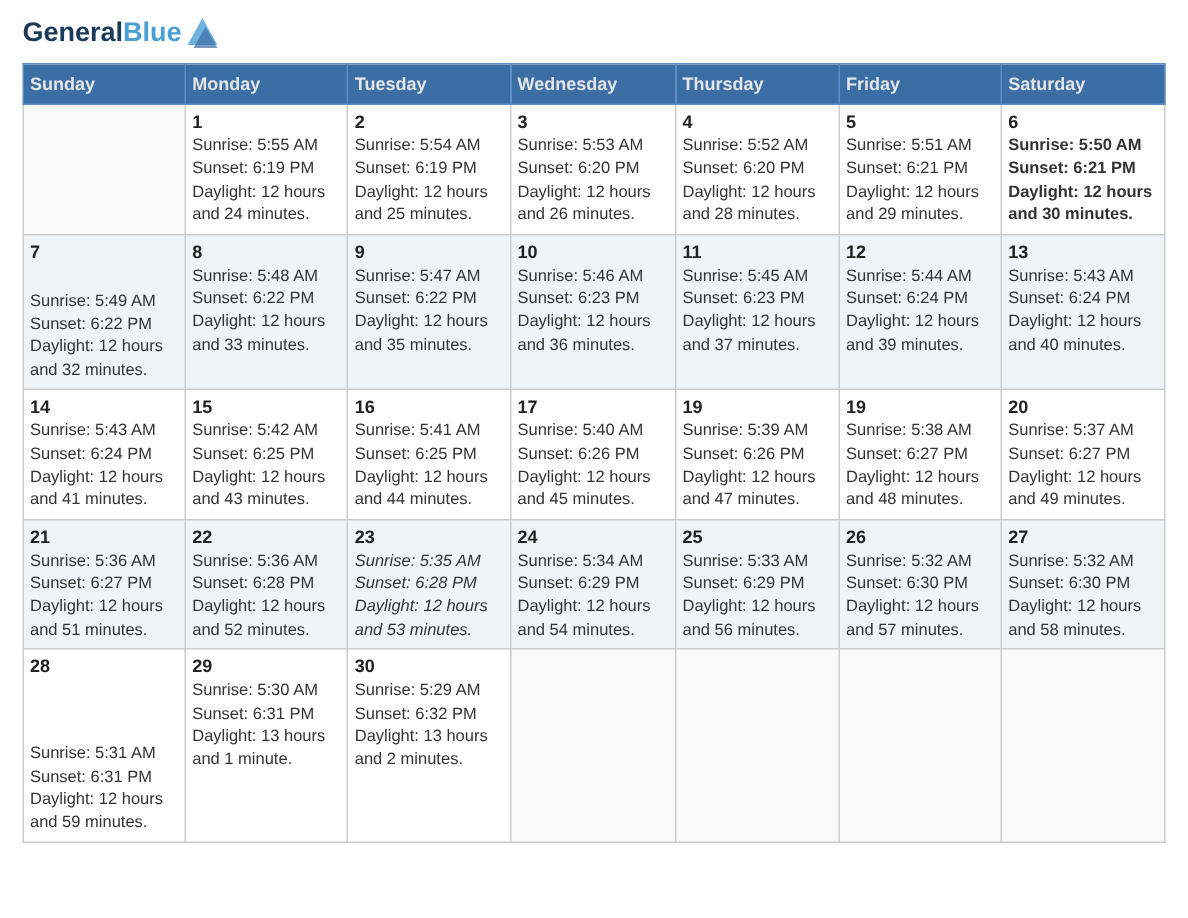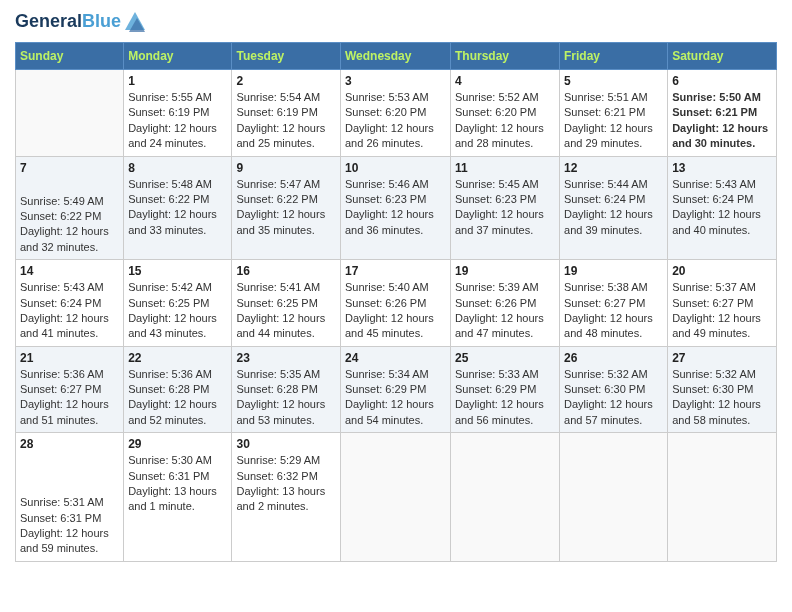--- a/index.html
+++ b/index.html
@@ -51,21 +51,21 @@
       font-size: 14px;
       color: #333;
     }
     .calendar {
       width: 100%;
       border-collapse: collapse;
       font-size: 10px;
     }
     .calendar thead tr th {
       background: #3a6ea5;
-      color: #bef264;
+      color: #e5e5e5;
       padding: 6px 4px;
       text-align: left;
       font-size: 12px;
       font-weight: bold;
       border: 1px solid #5a8ec5;
     }
     .calendar tbody tr td {
       border: 1px solid #ccc;
       vertical-align: top;
       padding: 4px;
@@ -283,21 +283,21 @@
           </td>
           <td>
             <span class="day-num">22</span>
             <div class="day-info" style="white-space: pre-line;">Sunrise: 5:36 AM
 Sunset: 6:28 PM
 Daylight: 12 hours
 and 52 minutes.</div>
           </td>
           <td>
             <span class="day-num">23</span>
-            <div class="day-info" style="white-space: pre-line;">Sunrise: 5:35 AM
+            <div class="day-info" style="white-space: pre-line; font-style: italic;">Sunrise: 5:35 AM
 Sunset: 6:28 PM
 Daylight: 12 hours
 and 53 minutes.</div>
           </td>
           <td>
             <span class="day-num">24</span>
             <div class="day-info" style="white-space: pre-line;">Sunrise: 5:34 AM
 Sunset: 6:29 PM
 Daylight: 12 hours
 and 54 minutes.</div>

